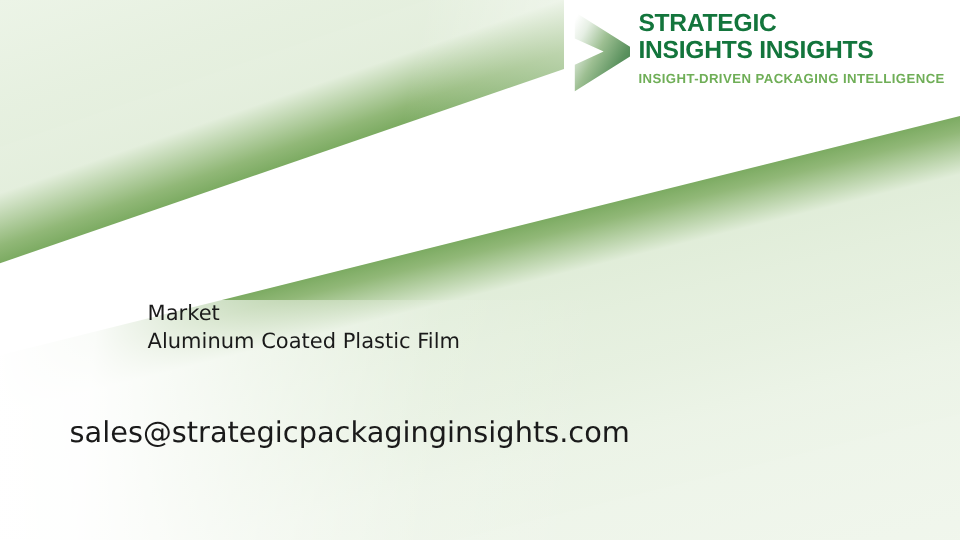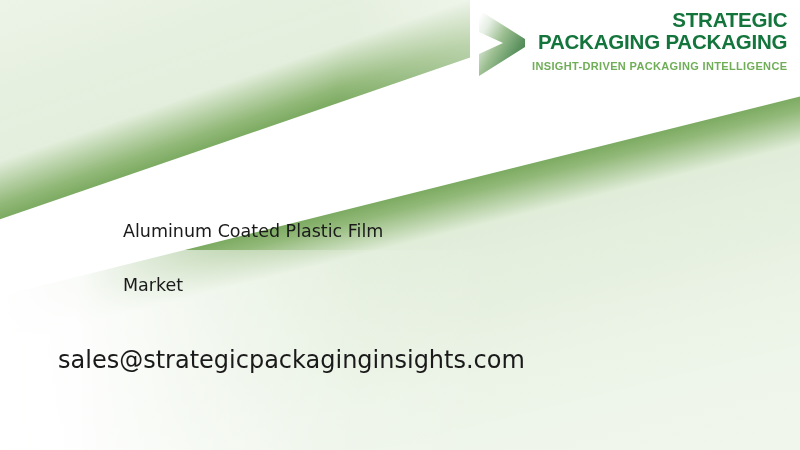--- a/index.html
+++ b/index.html
@@ -156,21 +156,20 @@
     padding-top: 9px;
   }
   .logo-line {
     font-family: "Liberation Sans", sans-serif;
     font-weight: bold;
     font-size: 20.5px;
     line-height: 21.5px;
     letter-spacing: -0.2px;
     color: #13753c;
     white-space: nowrap;
-    text-align: right;
   }
   .logo-tagline {
     font-family: "Liberation Sans", sans-serif;
     font-weight: bold;
     font-size: 11px;
     line-height: 14px;
     letter-spacing: 0.35px;
     color: #6fae57;
     white-space: nowrap;
     margin-top: 7px;
@@ -230,25 +229,25 @@
             <stop offset="45%" stop-color="#9dbf92"></stop>
             <stop offset="75%" stop-color="#5d9360"></stop>
             <stop offset="100%" stop-color="#3a7a45"></stop>
           </linearGradient>
         </defs>
         <path d="M6 6 L6 28 L30 39 L6 50 L6 72 L52 43 L52 35 Z" fill="url(#chevGrad)"></path>
       </svg>
     </div>
     <div class="logo-text-wrap">
       <div class="logo-line">STRATEGIC</div>
-      <div class="logo-line">PACKAGING PACKAGING</div>
+      <div class="logo-line">INSIGHTS INSIGHTS</div>
       <div class="logo-tagline">INSIGHT-DRIVEN PACKAGING INTELLIGENCE</div>
     </div>
   </div>
 
   <div class="title-block">
+    <div class="title-line second">Market</div>
     <div class="title-line">Aluminum Coated Plastic Film</div>
-    <div class="title-line second">Market</div>
   </div>
 
   <div class="email-line">sales@strategicpackaginginsights.com</div>
 
 </div>
 
 </body></html>

